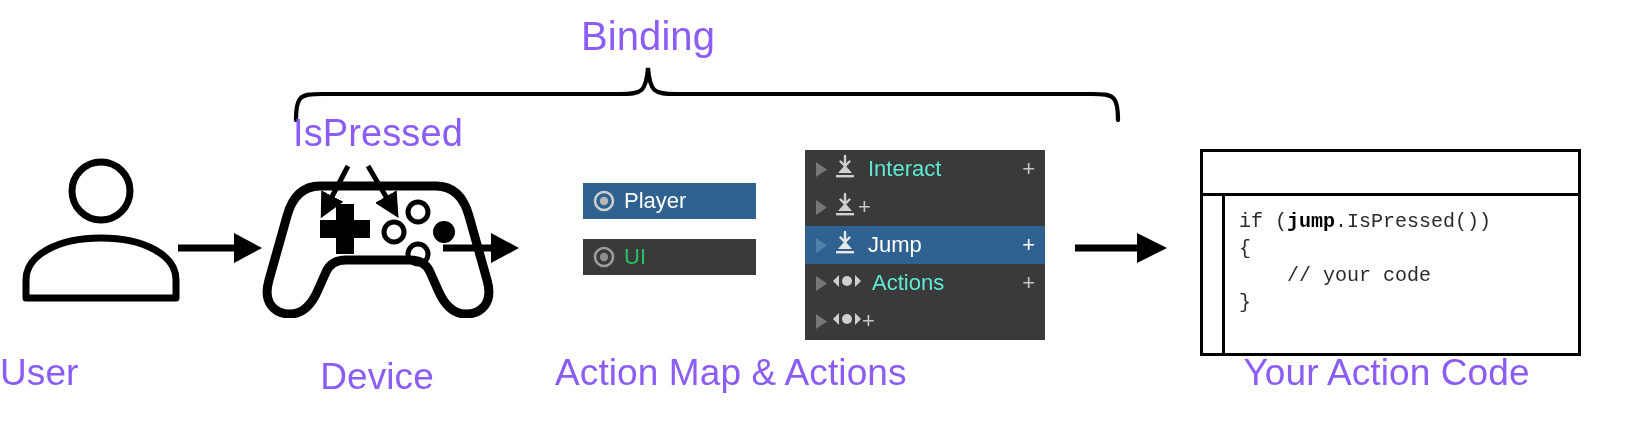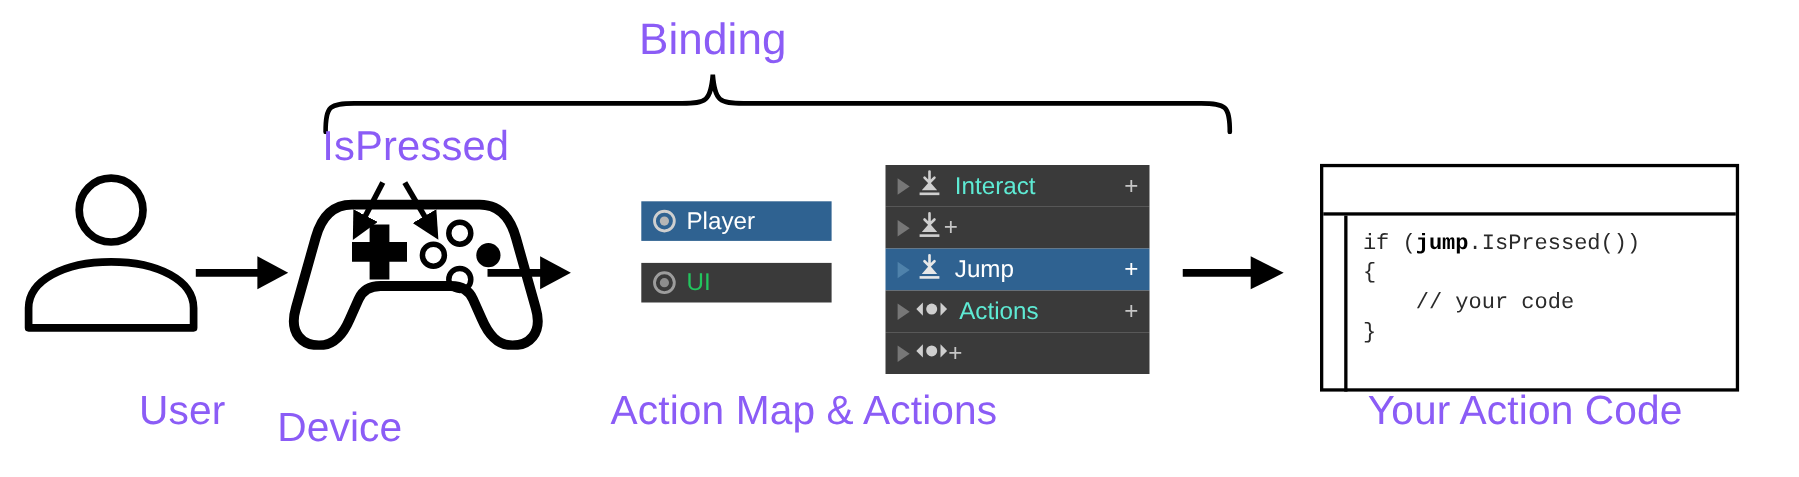--- a/index.html
+++ b/index.html
@@ -13,28 +13,28 @@
   
   #binding-label{left:0;top:14px;width:1296px;text-align:center;font-size:40px;}
   #binding-brace{left:290px;top:62px;}
 
   
   #controls-label{left:293px;top:112px;font-size:38px;}
   #controls-arrows{left:300px;top:160px;}
 
   
   #user-icon{left:18px;top:158px;}
-  #user-caption{left:0;top:352px;width:205px;text-align:right;}
+  #user-caption{left:0;top:352px;width:205px;text-align:left;}
 
   
   .flow-arrow{}
 
   
   #device-icon{left:258px;top:168px;}
-  #device-caption{left:252px;top:368px;width:250px;}
+  #device-caption{left:252px;top:356px;width:250px;text-align:center;}
 
   
   #maps-panel{left:583px;top:163px;width:173px;}
   .map-row{height:36px;display:flex;align-items:center;padding-left:10px;
            background:#3a3a3a;box-sizing:border-box;margin-top:20px;}
   .map-row.sel{background:#2f6291;}
   .map-name{font-size:22px;color:#22c55e;margin-left:9px;line-height:1;}
   .map-row.sel .map-name{color:#ffffff;}
 
   #actions-panel{left:805px;top:150px;width:240px;}

